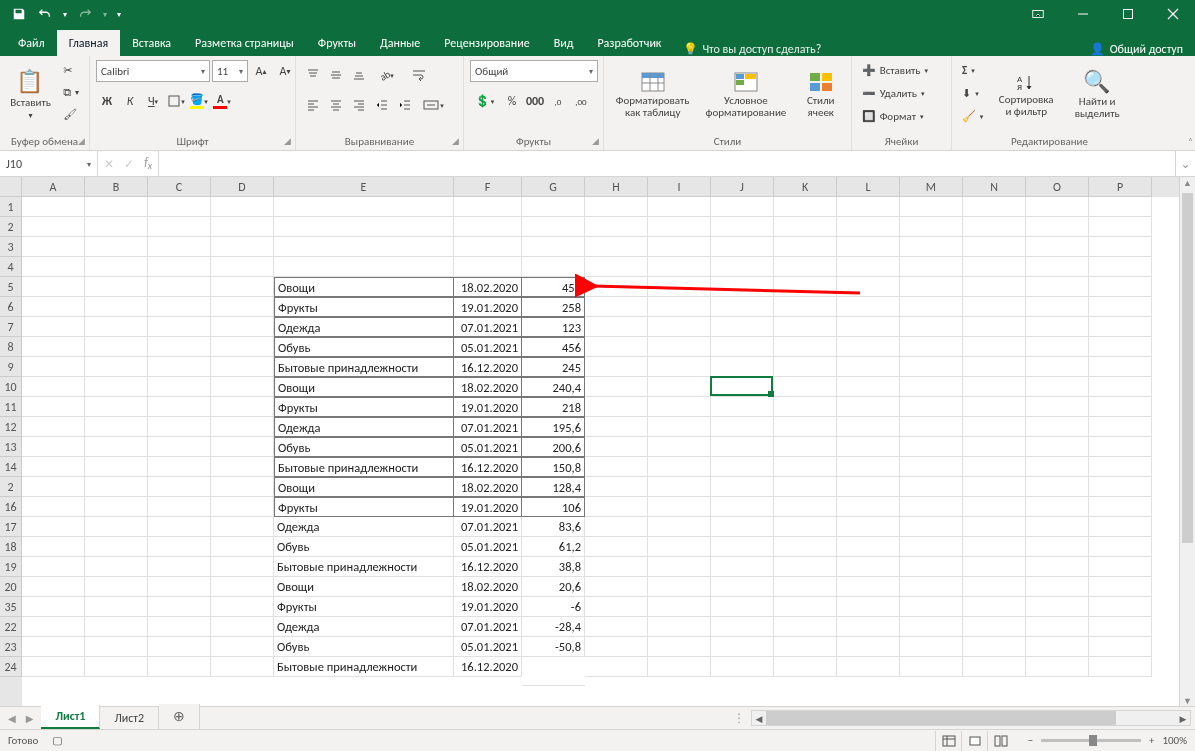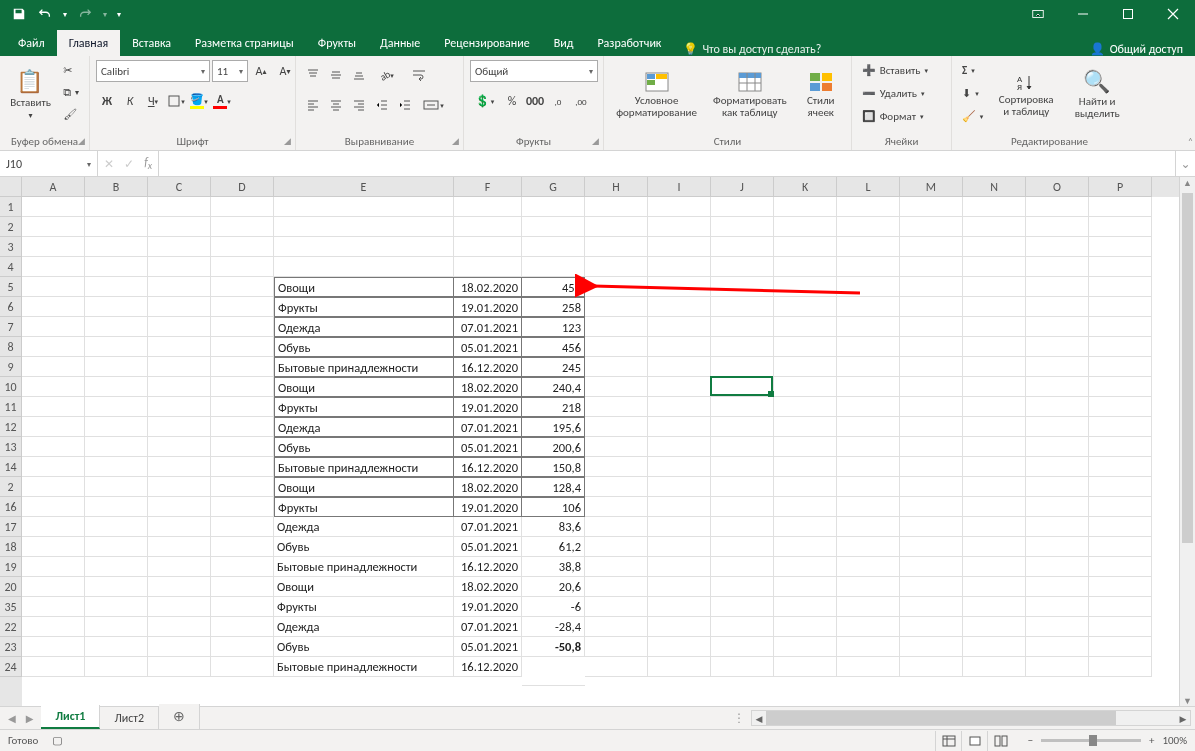--- a/index.html
+++ b/index.html
@@ -335,43 +335,43 @@
       </div>
     </div>
     <div class="group-label">
         <span>Фрукты</span>
         <span class="dlg">◢</span>
       </div>
   </div>
 
   <div class="group" style="width:248px">
     <div class="group-content">
+      <div class="big-btn" style="width:88px">
+        <span class="ico">
+            <svg width="26" height="22">
+              <rect x="2" y="2" width="22" height="18" fill="#fff" stroke="#888"></rect>
+              <rect x="2" y="2" width="22" height="5" fill="#5b9bd5"></rect>
+              <path stroke="#888" d="M2 12h22M10 2v18M18 2v18"></path>
+            </svg>
+          </span>
+        <span style="white-space:pre-line">Форматировать
+как таблицу</span>
+      </div>
       <div class="big-btn" style="width:96px">
         <span class="ico">
             <svg width="26" height="22">
               <rect x="2" y="2" width="22" height="18" fill="#fff" stroke="#888"></rect>
               <rect x="3" y="3" width="8" height="5" fill="#5b9bd5"></rect>
               <rect x="3" y="9" width="8" height="5" fill="#70ad47"></rect>
               <rect x="12" y="3" width="11" height="5" fill="#ffc000"></rect>
             </svg>
           </span>
         <span style="white-space:pre-line">Условное
 форматирование</span>
       </div>
-      <div class="big-btn" style="width:88px">
-        <span class="ico">
-            <svg width="26" height="22">
-              <rect x="2" y="2" width="22" height="18" fill="#fff" stroke="#888"></rect>
-              <rect x="2" y="2" width="22" height="5" fill="#5b9bd5"></rect>
-              <path stroke="#888" d="M2 12h22M10 2v18M18 2v18"></path>
-            </svg>
-          </span>
-        <span style="white-space:pre-line">Форматировать
-как таблицу</span>
-      </div>
       <div class="big-btn" style="width:50px">
         <span class="ico">
             <svg width="26" height="22">
               <rect x="2" y="2" width="10" height="8" fill="#70ad47"></rect>
               <rect x="14" y="2" width="10" height="8" fill="#ffc000"></rect>
               <rect x="2" y="12" width="10" height="8" fill="#5b9bd5"></rect>
               <rect x="14" y="12" width="10" height="8" fill="#ed7d31"></rect>
             </svg>
           </span>
         <span style="white-space:pre-line">Стили
@@ -426,21 +426,21 @@
       </div>
       <div class="big-btn" style="width:70px">
         <span class="ico">
             <svg width="22" height="20">
               <text x="2" y="10" font-size="9" fill="#333">А</text>
               <text x="2" y="18" font-size="9" fill="#333">Я</text>
               <path stroke="#333" fill="#333" d="M14 4v10m-2 0l2 3 2-3"></path>
             </svg>
           </span>
         <span style="white-space:pre-line">Сортировка
-и таблицу</span>
+и фильтр</span>
       </div>
       <div class="big-btn" style="width:64px">
         <span class="ico">🔍</span>
         <span style="white-space:pre-line">Найти и
 выделить</span>
       </div>
     </div>
     <div class="group-label">
         <span>Редактирование</span>
       </div>
@@ -906,21 +906,21 @@
         <div class="cell" style="width: 63px;"></div>
         <div class="cell" style="width: 63px;"></div>
       </div>
       <div class="row">
         <div class="cell" style="width: 63px;"></div>
         <div class="cell" style="width: 63px;"></div>
         <div class="cell" style="width: 63px;"></div>
         <div class="cell" style="width: 63px;"></div>
         <div class="cell" style="width: 180px;">Обувь</div>
         <div class="cell r" style="width: 68px;">05.01.2021</div>
-        <div class="cell r" style="width: 63px; font-weight: bold;">-50,8</div>
+        <div class="cell r" style="width: 63px;">-50,8</div>
         <div class="cell" style="width: 63px;"></div>
         <div class="cell" style="width: 63px;"></div>
         <div class="cell" style="width: 63px;"></div>
         <div class="cell" style="width: 63px;"></div>
         <div class="cell" style="width: 63px;"></div>
         <div class="cell" style="width: 63px;"></div>
         <div class="cell" style="width: 63px;"></div>
         <div class="cell" style="width: 63px;"></div>
         <div class="cell" style="width: 63px;"></div>
       </div>

